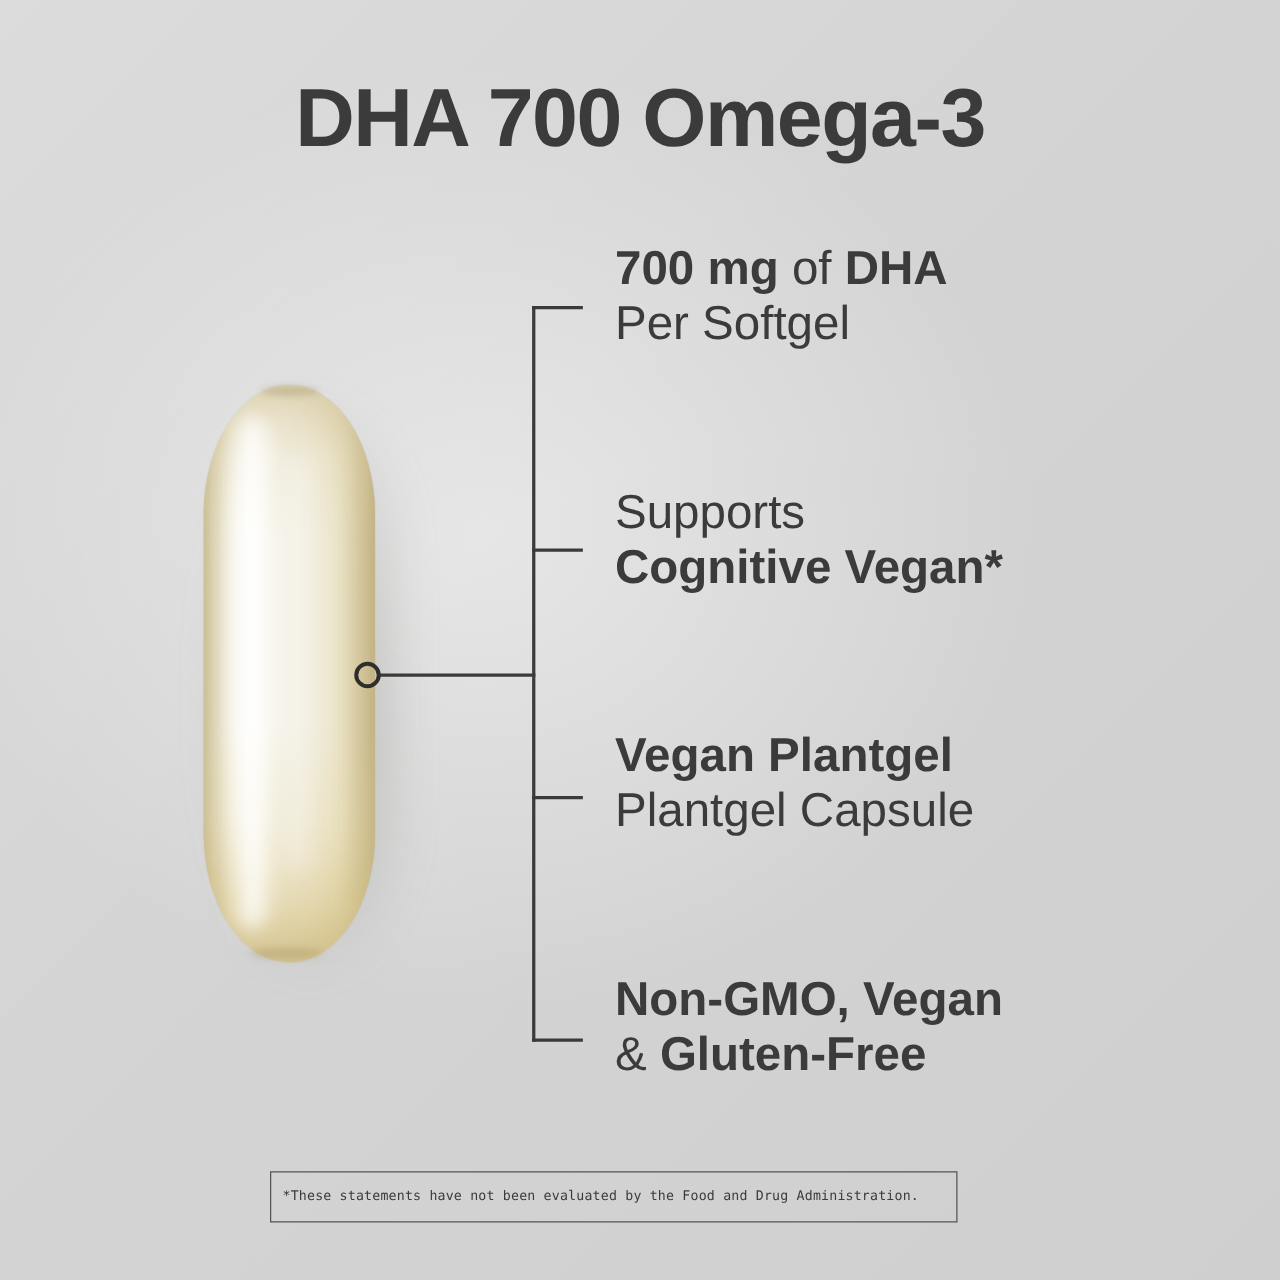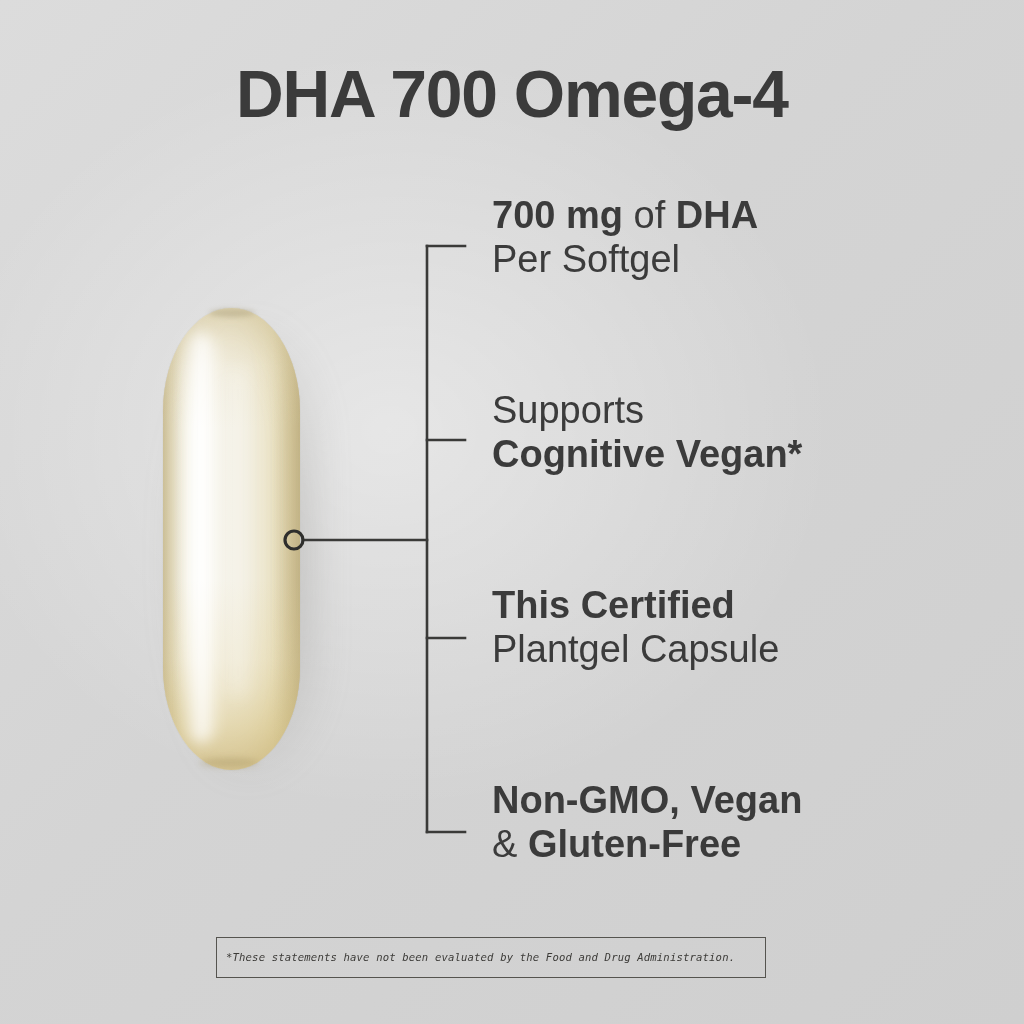--- a/index.html
+++ b/index.html
@@ -176,37 +176,36 @@
   
   #disclaimer {
     position:absolute;
     left:216px; top:937px;
     width:550px; height:41px;
     border:1.6px solid #55544f;
     display:flex;
     flex-direction:column;
     justify-content:center;
     padding:14px 9px;
-    font-style:italic;
   }
   #disclaimer .dline {
     font-family:"DejaVu Sans Mono", "Liberation Mono", monospace;
     font-size:10.6px;
     letter-spacing:0.15px;
     color:#3c3b38;
     line-height:1.55;
     white-space:nowrap;
   }
 </style>
 </head>
 <body>
 
 <div id="stage">
 
-  <div id="title">DHA 700 Omega-4</div>
+  <div id="title">DHA 700 Omega-3</div>
 
   <div id="capsule-wrap">
     <div id="capsule-shadow"></div>
     <div id="capsule">
       <div id="capsule-top-tint"></div>
       <div id="capsule-amber"></div>
       <div id="capsule-highlight"></div>
       <div id="capsule-highlight2"></div>
       <div id="capsule-rim"></div>
       <div id="capsule-seam-top"></div>
@@ -228,21 +227,21 @@
 
   <div class="feature" id="feature-0">
       <div class="line"><span class="bold">700 mg </span><span class="normal">of </span><span class="bold">DHA</span></div>
       <div class="line"><span class="normal">Per Softgel</span></div>
     </div>
   <div class="feature" id="feature-1">
       <div class="line"><span class="normal">Supports</span></div>
       <div class="line"><span class="bold">Cognitive Vegan*</span></div>
     </div>
   <div class="feature" id="feature-2">
-      <div class="line"><span class="bold">This Certified</span></div>
+      <div class="line"><span class="bold">Vegan Plantgel</span></div>
       <div class="line"><span class="normal">Plantgel Capsule</span></div>
     </div>
   <div class="feature" id="feature-3">
       <div class="line"><span class="bold">Non-GMO, Vegan</span></div>
       <div class="line"><span class="normal">&amp; </span><span class="bold">Gluten-Free</span></div>
     </div>
 
   <div id="disclaimer">
     <div class="dline">*These statements have not been evaluated by the Food and Drug Administration.</div>
   </div>

